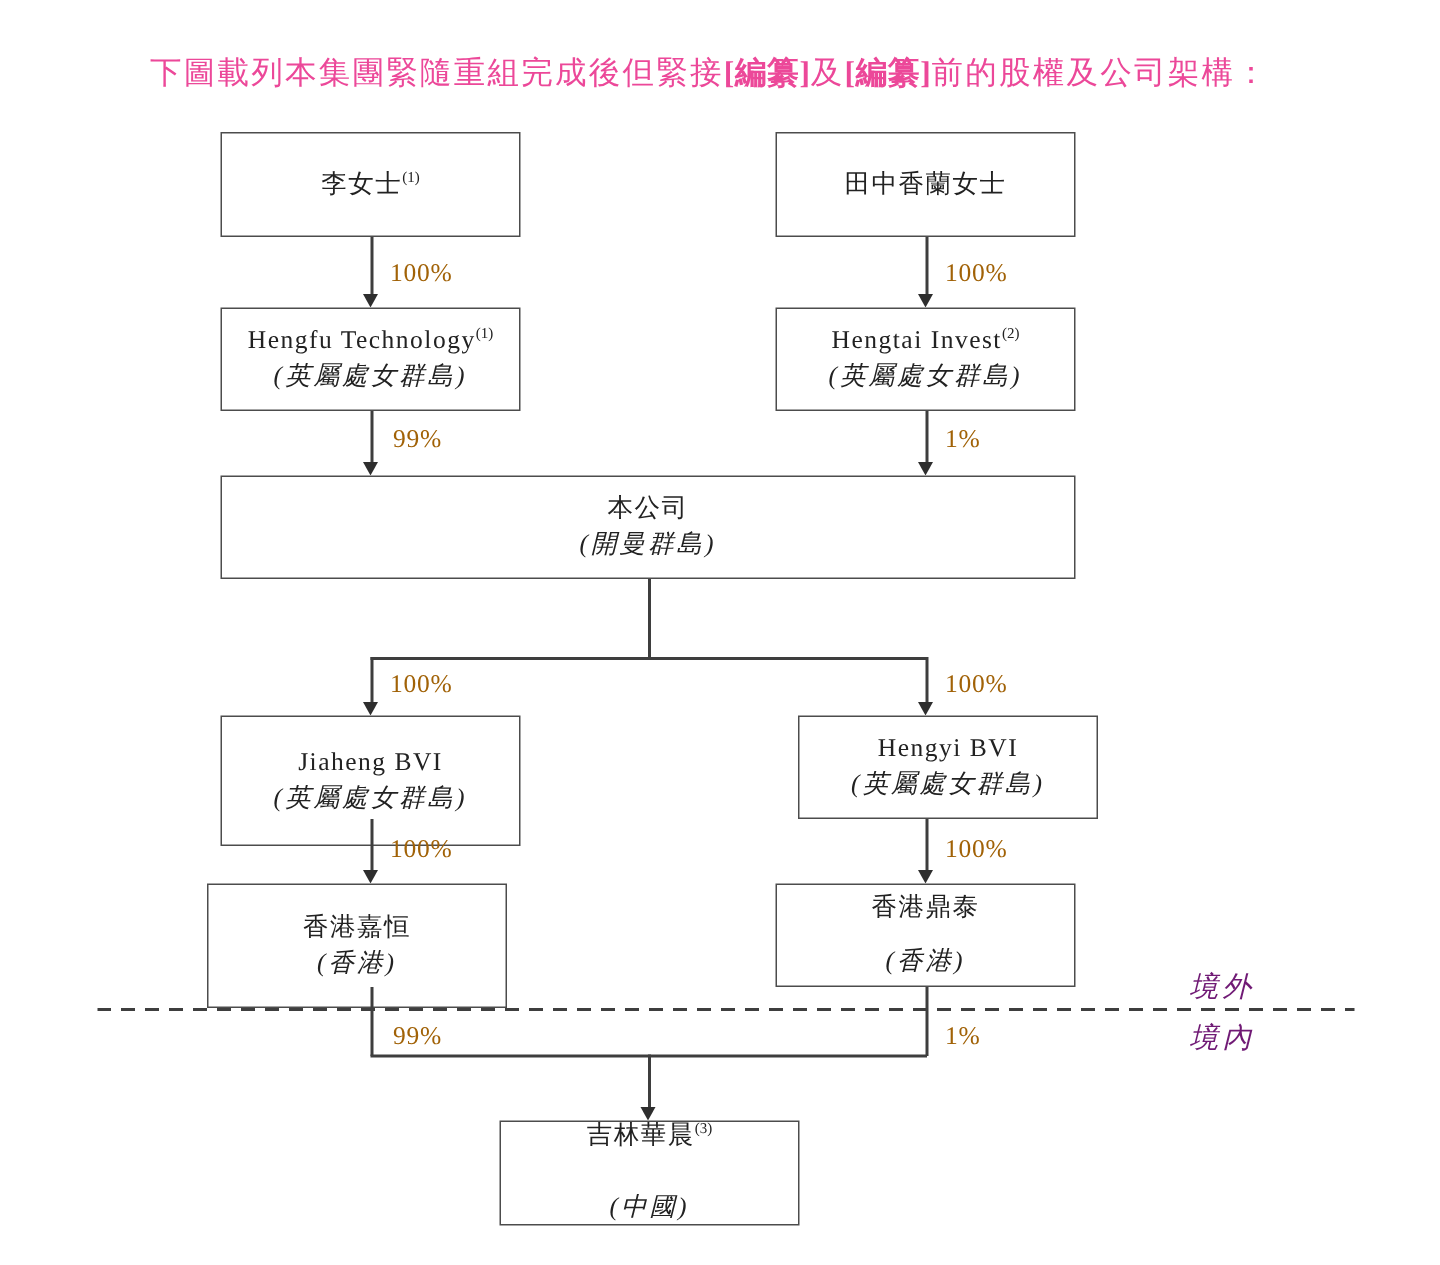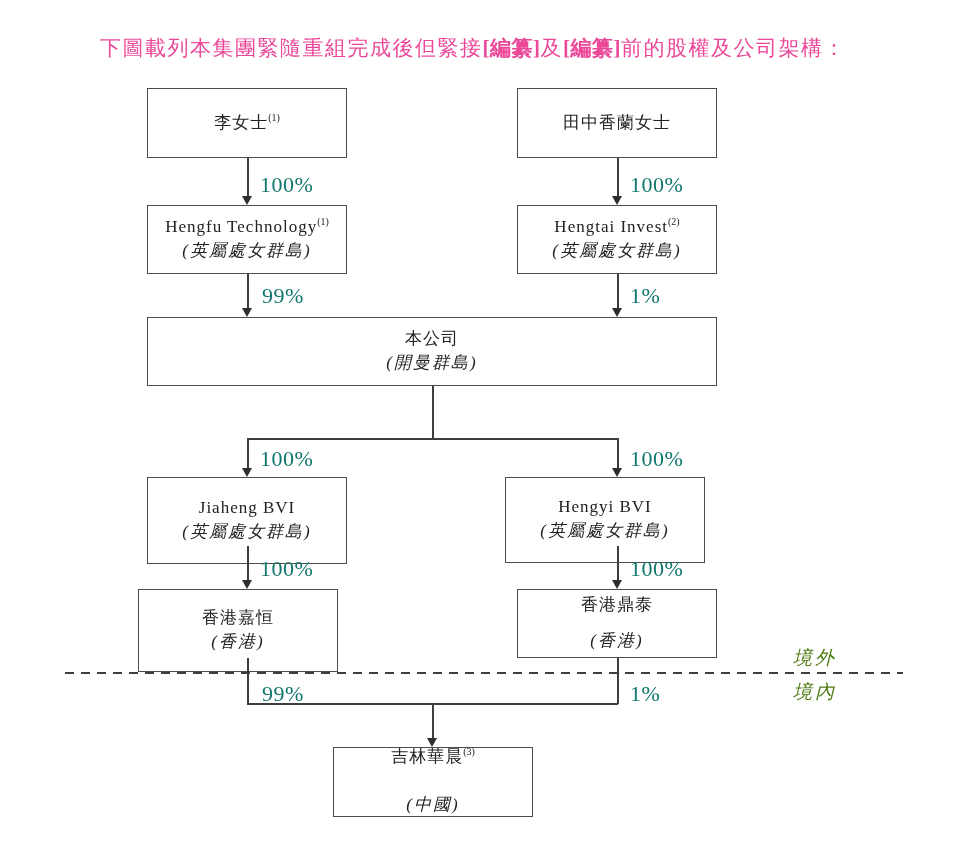--- a/index.html
+++ b/index.html
@@ -30,29 +30,29 @@
   .node-loc{font-size:17px;font-style:italic;letter-spacing:2px;line-height:1.45;color:#222;}
   .vline{position:absolute;width:1.5px;background:#3e3e3e;}
   .hline{position:absolute;height:1.5px;background:#3e3e3e;}
   .arrowhead{
     position:absolute;width:0;height:0;
     border-left:5px solid transparent;
     border-right:5px solid transparent;
     border-top:9px solid #2e2e2e;
   }
   .pct{
-    position:absolute;font-size:22px;letter-spacing:0.5px;color:#0f766e;
+    position:absolute;font-size:17px;letter-spacing:0.5px;color:#a16207;
     white-space:nowrap;
   }
   .dashline{
     position:absolute;left:65px;top:672px;width:838px;height:2px;
     background:repeating-linear-gradient(to right,#3e3e3e 0px,#3e3e3e 9px,transparent 9px,transparent 16px);
   }
   .region{
-    position:absolute;font-size:19px;font-style:italic;letter-spacing:3px;color:#4d7c0f;
+    position:absolute;font-size:19px;font-style:italic;letter-spacing:3px;color:#701a75;
     white-space:nowrap;
     font-family:Liberation Mono, monospace;
   }
 </style>
 </head>
 <body>
 
 <div class="page">
 
   <div class="caption"><span>下圖載列本集團緊隨重組完成後但緊接</span><b>[編纂]</b><span>及</span><b>[編纂]</b><span>前的股權及公司架構：</span></div>
@@ -98,21 +98,21 @@
   <div class="arrowhead" style="left:242px;top:468px;"></div>
   <span class="pct" style="left:260px;top:446px;">100%</span>
   <div class="vline" style="left:617px;top:438px;height:32px;"></div>
   <div class="arrowhead" style="left:612px;top:468px;"></div>
   <span class="pct" style="left:630px;top:446px;">100%</span>
 
   <div class="node" style="left:147px;top:477px;width:200px;height:87px;">
     <div class="node-name"><span>Jiaheng BVI</span></div>
     <div class="node-loc">(英屬處女群島)</div>
   </div>
-  <div class="node" style="left:505px;top:477px;width:200px;height:86px;">
+  <div class="node" style="left:532px;top:477px;width:200px;height:69px;">
     <div class="node-name"><span>Hengyi BVI</span></div>
     <div class="node-loc">(英屬處女群島)</div>
   </div>
 
   <div class="vline" style="left:247px;top:546px;height:36px;"></div>
   <div class="arrowhead" style="left:242px;top:580px;"></div>
   <span class="pct" style="left:260px;top:556px;">100%</span>
   <div class="vline" style="left:617px;top:546px;height:36px;"></div>
   <div class="arrowhead" style="left:612px;top:580px;"></div>
   <span class="pct" style="left:630px;top:556px;">100%</span>

